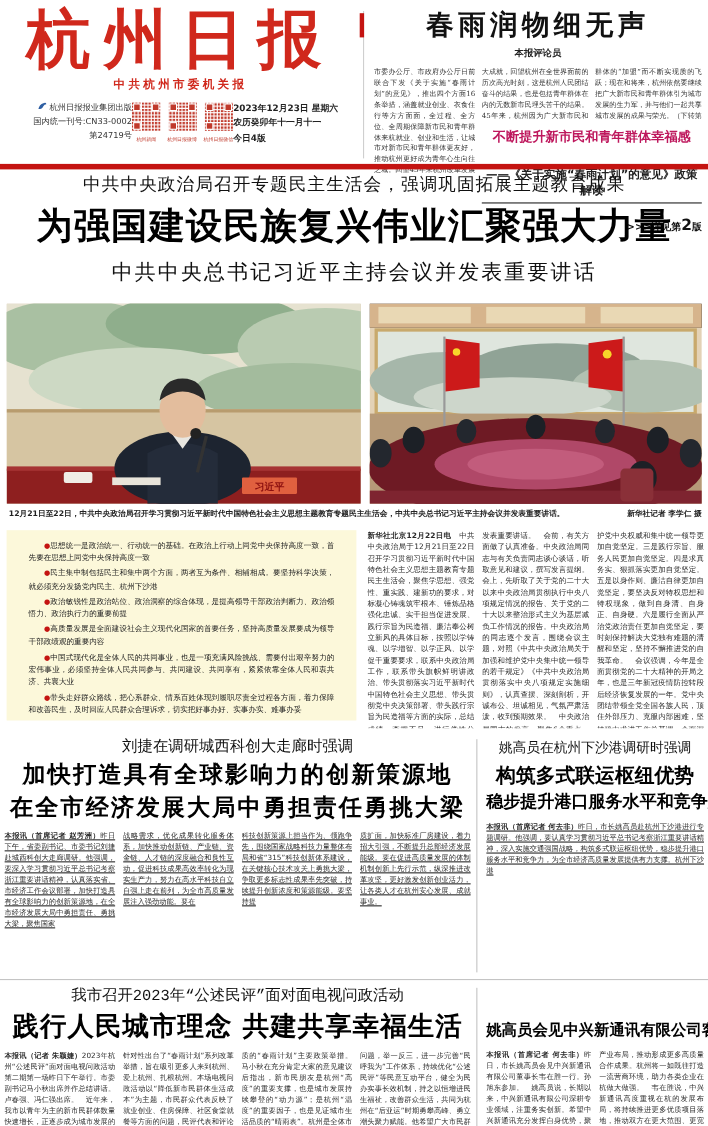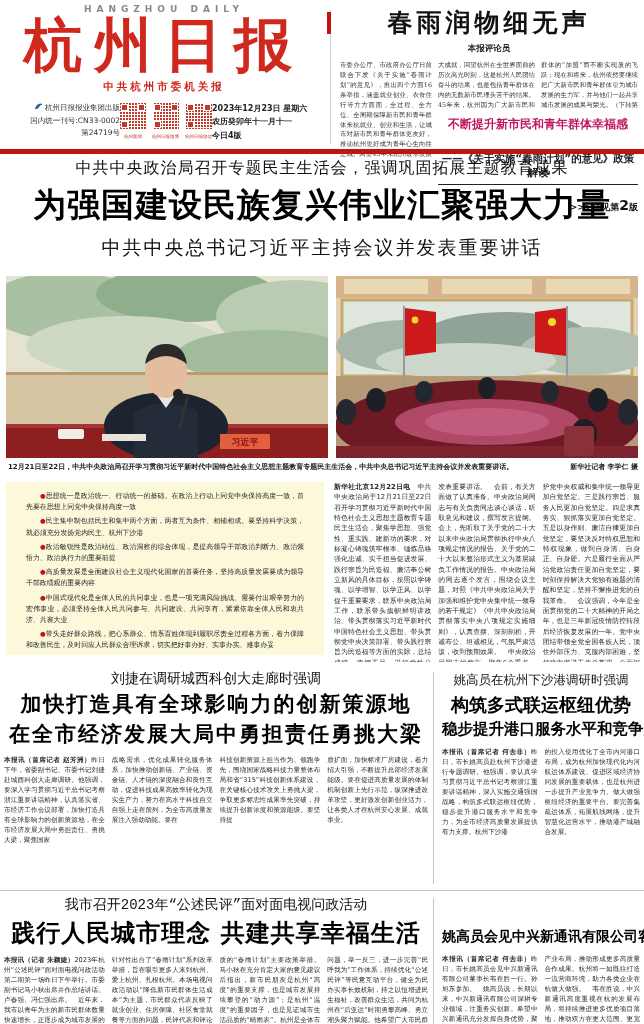--- a/index.html
+++ b/index.html
@@ -57,21 +57,21 @@
   .hl-item .dot { color:#c41411; font-size:6.5px; }
   .lead-cols { position:absolute; top:482px; left:334px; width:306px; height:180px; display:flex; gap:7px; overflow:hidden; }
   .lead-cols > div { flex:1; font-size:6.8px; line-height:1.52; color:#2a2a2a; text-align:justify; overflow:hidden; }
   .lead-in { font-weight:bold; }
 
   
   .sec-liujie { position:absolute; top:670px; left:4px; width:424px; }
   .s-kicker { text-align:center; font-size:14px; color:#111; font-family:Liberation Mono, monospace; }
   .s-h-liujie { text-align:center; font-size:21px; font-weight:900; color:#000; letter-spacing:2px; line-height:1.3; margin-top:3px; white-space:nowrap; }
   .cols4 { display:flex; gap:7px; margin-top:6px; height:118px; overflow:hidden; }
-  .cols4 > div, .cols2 > div { flex:1; font-size:6.6px; line-height:1.52; color:#2a2a2a; text-align:justify; overflow:hidden; }
+  .cols4 > div, .cols2 > div { flex:1; font-size:6.6px; line-height:1.52; color:#2a2a2a; text-align:justify; overflow:hidden;text-decoration:underline; }
 
   .v-divider2 { position:absolute; left:433px; top:672px; width:1px; height:212px; background:#c4c4c4; }
   .h-divider  { position:absolute; top:890px; left:0; width:644px; height:1px; background:#c4c4c4; }
   .v-divider3 { position:absolute; left:433px; top:898px; width:1px; height:126px; background:#c4c4c4; }
 
   
   .sec-yao-port { position:absolute; top:672px; left:442px; width:198px; }
   .s-kicker-sm { text-align:center; font-size:12.5px; color:#111; font-family:"DejaVu Serif", serif; white-space:nowrap; }
   .s-h-port1 { text-align:center; font-size:18px; font-weight:900; color:#000; margin-top:4px; white-space:nowrap; }
   .s-h-port2 { text-align:center; font-size:15.5px; font-weight:900; color:#000; margin-top:2px; white-space:nowrap; }
@@ -88,21 +88,20 @@
   .s-h-meeting { text-align:center; font-size:14px; font-weight:900; color:#000; margin-top:30px; white-space:nowrap; }
   .cols2-b { display:flex; gap:7px; margin-top:8px; height:80px; overflow:hidden; }
   .cols2-b > div { flex:1; font-size:6.6px; line-height:1.52; color:#2a2a2a; text-align:justify; overflow:hidden; }
 </style>
 </head>
 <body>
 
 <div class="page">
 
   <div class="masthead">
-    <div class="m-eng">HANGZHOU DAILY</div>
     <div class="m-title">杭州日报</div>
     <div class="m-sub">中共杭州市委机关报</div>
     <div class="m-bottom">
       <div class="m-pub">
         <div class="row1">
           <span>
             <svg width="9" height="9" viewBox="0 0 10 10">
                 <path d="M1 8 Q2 3 6 2 Q9 1 9 3 Q7 3 6 5 Q5 8 1 8 Z" fill="#2e5fa3"></path>
               </svg>
           </span>
@@ -299,21 +298,20 @@
   </div>
 
   <div class="v-divider2"></div>
 
   <div class="sec-yao-port">
     <div class="s-kicker-sm">姚高员在杭州下沙港调研时强调</div>
     <div class="s-h-port1">构筑多式联运枢纽优势</div>
     <div class="s-h-port2">稳步提升港口服务水平和竞争力</div>
     <div class="cols2">
       <div><span class="lead-in">本报讯（首席记者 何去非）</span><span>昨日，市长姚高员赴杭州下沙港进行专题调研。他强调，要认真学习贯彻习近平总书记考察浙江重要讲话精神，深入实施交通强国战略，构筑多式联运枢纽优势，稳步提升港口服务水平和竞争力，为全市经济高质量发展提供有力支撑。杭州下沙港</span></div>
-      <div>的投入使用优化了全市内河港口布局，成为杭州加快现代化内河航运体系建设、促进区域经济协同发展的重要载体，也是杭州进一步提升产业竞争力、做大做强枢纽经济的重要平台。要完善集疏运体系，拓展航线网络，提升智慧化运营水平，推动港产城融合发展。</div>
     </div>
   </div>
 
   <div class="h-divider"></div>
 
   <div class="sec-gongshu">
     <div class="s-kicker">我市召开2023年“公述民评”面对面电视问政活动</div>
     <div class="s-h-gongshu">践行人民城市理念 共建共享幸福生活</div>
     <div class="cols4-b">
       <div><span class="lead-in">本报讯（记者 朱颖婕）</span><span>2023年杭州“公述民评”面对面电视问政活动第二期第一场昨日下午举行。市委副书记马小秋出席并作总结讲话。卢春强、冯仁强出席。　近年来，我市以青年为主的新市民群体数量快速增长，正逐步成为城市发展的生力军。今年，我市结合主题教育，在深入调研、广泛收集新市民和青年群体诉求基础上，</span></div>

